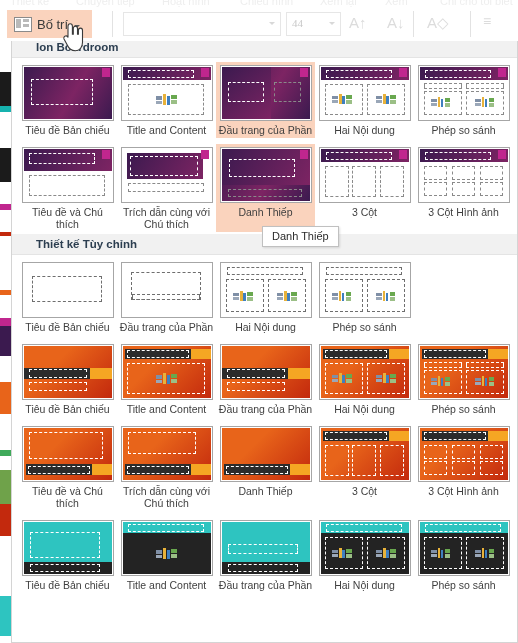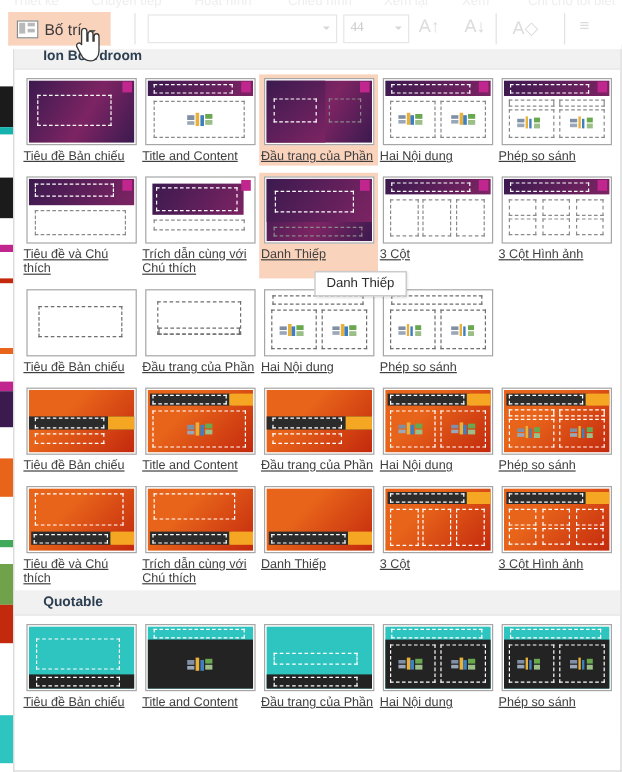--- a/index.html
+++ b/index.html
@@ -82,22 +82,22 @@
     width:99px;padding:3px 2px 2px 2px;box-sizing:border-box;
     display:flex;flex-direction:column;align-items:center;
   }
   .cell.sel{background:#fad3bd;}
   .thumb{
     width:92px;height:56px;border:1px solid #a6a6a6;background:#fff;
     box-sizing:border-box;padding:1px;position:relative;
   }
   .thumb .inner{position:absolute;left:1px;top:1px;right:1px;bottom:1px;overflow:hidden;}
   .caption{
-    font-size:10.5px;color:#3f3f3f;text-align:left;line-height:12px;
-    margin-top:3px;width:96px;text-decoration:underline;
+    font-size:10.5px;color:#3f3f3f;text-align:center;line-height:12px;
+    margin-top:3px;width:96px;
   }
   
   .ph{position:absolute;box-sizing:border-box;}
   .accent-sq{position:absolute;right:2px;top:1px;width:8px;height:9px;background:#c0268e;}
   .chart-ico{
     position:absolute;width:22px;height:11px;
   }
   .chart-ico i{position:absolute;display:block;}
   
   #tooltip{
@@ -344,20 +344,23 @@
             <div class="ph" style="left:32.33333333333333px;top:17px;width:23.333333333333332px;height:14px;border:1px dashed #8a8a8a;"></div>
             <div class="ph" style="left:32.33333333333333px;top:33px;width:23.333333333333332px;height:14px;border:1px dashed #8a8a8a;"></div>
             <div class="ph" style="left:60.666666666666664px;top:17px;width:23.333333333333332px;height:14px;border:1px dashed #8a8a8a;"></div>
             <div class="ph" style="left:60.666666666666664px;top:33px;width:23.333333333333332px;height:14px;border:1px dashed #8a8a8a;"></div>
             <div class="accent-sq" style="background:#c0268e;"></div>
           </div>
         </div>
         <div class="caption">3 Cột Hình ảnh</div>
       </div>
     </div>
+    <div class="group-head">
+      <span>Thiết kế Tùy chỉnh</span>
+    </div>
     <div class="row">
       <div class="cell">
         <div class="thumb">
           <div class="inner">
             <div class="ph" style="left:0;top:0;width:88px;height:52px;background:#ffffff;"></div>
             <div class="ph" style="left:8px;top:12px;width:70px;height:26px;border:1px dashed #6e6e6e;"></div>
           </div>
         </div>
         <div class="caption">Tiêu đề Bản chiếu</div>
       </div>
@@ -593,23 +596,20 @@
             <div class="ph" style="left:4px;top:33px;width:23.333333333333332px;height:14px;border:1px dashed #ffffff;"></div>
             <div class="ph" style="left:32.33333333333333px;top:17px;width:23.333333333333332px;height:14px;border:1px dashed #ffffff;"></div>
             <div class="ph" style="left:32.33333333333333px;top:33px;width:23.333333333333332px;height:14px;border:1px dashed #ffffff;"></div>
             <div class="ph" style="left:60.666666666666664px;top:17px;width:23.333333333333332px;height:14px;border:1px dashed #ffffff;"></div>
             <div class="ph" style="left:60.666666666666664px;top:33px;width:23.333333333333332px;height:14px;border:1px dashed #ffffff;"></div>
           </div>
         </div>
         <div class="caption">3 Cột Hình ảnh</div>
       </div>
     </div>
-    <div class="group-head">
-      <span>Quotable</span>
-    </div>
     <div class="row">
       <div class="cell">
         <div class="thumb">
           <div class="inner">
             <div class="ph" style="left:0;top:0;width:88px;height:52px;background:#2ec4c0;"></div>
             <div class="ph" style="left:0;top:40px;width:88px;height:12px;background:#232323;"></div>
             <div class="ph" style="left:6px;top:10px;width:70px;height:26px;border:1px dashed #ffffff;"></div>
             <div class="ph" style="left:6px;top:42px;width:70px;height:8px;border:1px dashed #ffffff;"></div>
           </div>
         </div>

